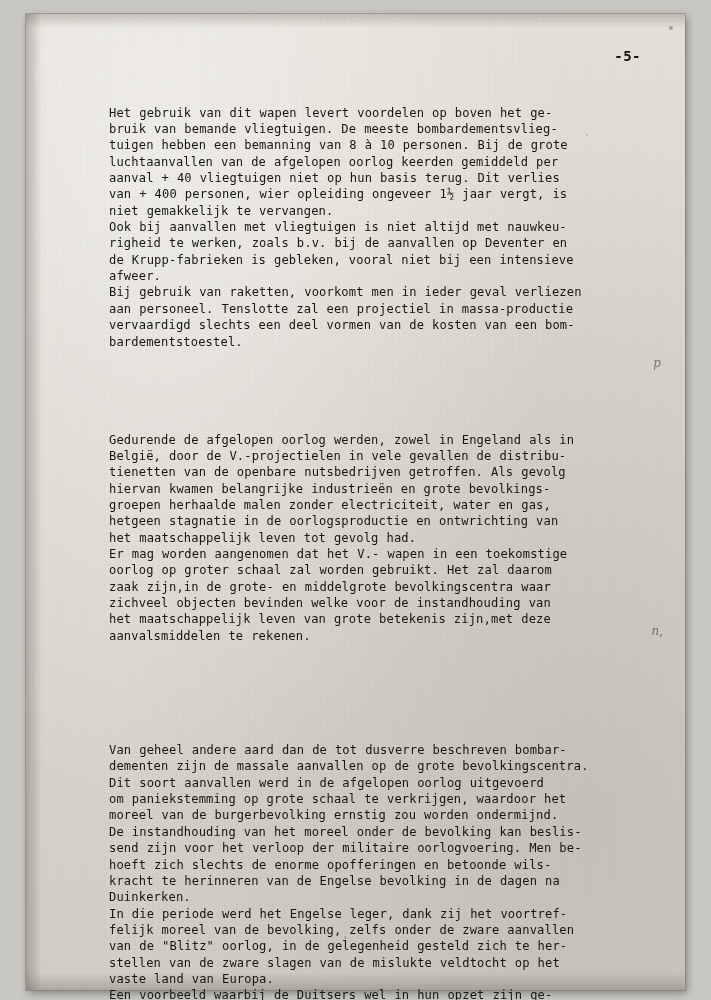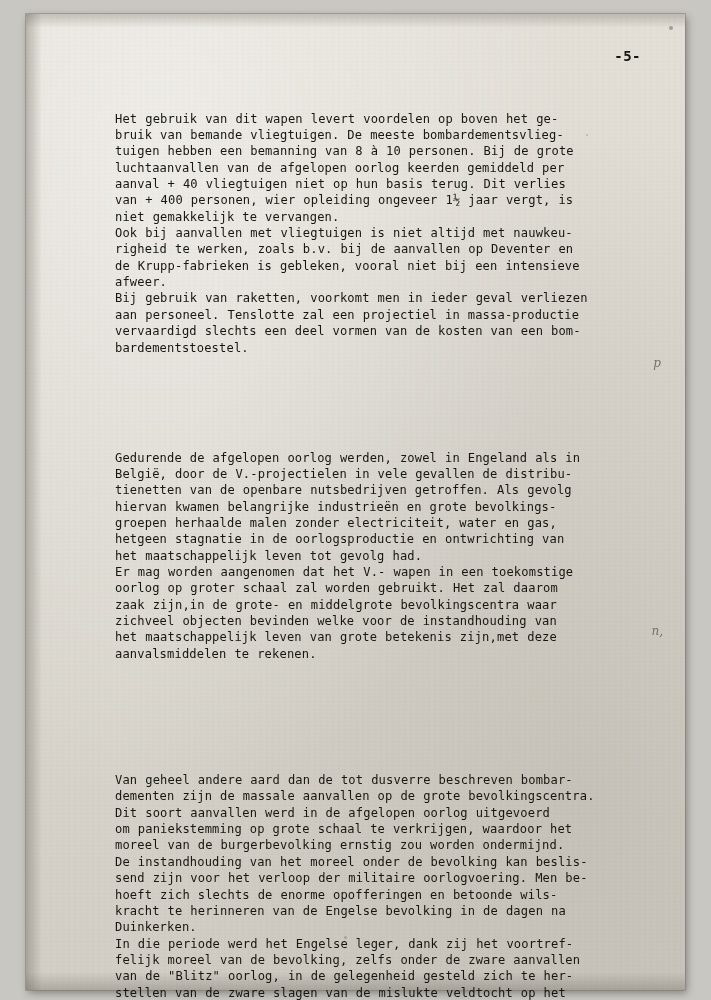--- a/index.html
+++ b/index.html
@@ -75,21 +75,21 @@
     top: 58px;
     width: 520px;
     color: #17160f;
     font-size: 12.1px;
     line-height: 16.35px;
     letter-spacing: 0.15px;
     white-space: pre-wrap;
     word-spacing: 0.5px;
   }
   .para {
-    margin: 6px;
+    margin: 0;
     white-space: pre-wrap;
   }
   .gap-small { height: 16.35px; }
   .gap-large { height: 32.7px; }
 
   
   .margin-mark {
     position: absolute;
     color: #3a3830;
     font-size: 12px;

